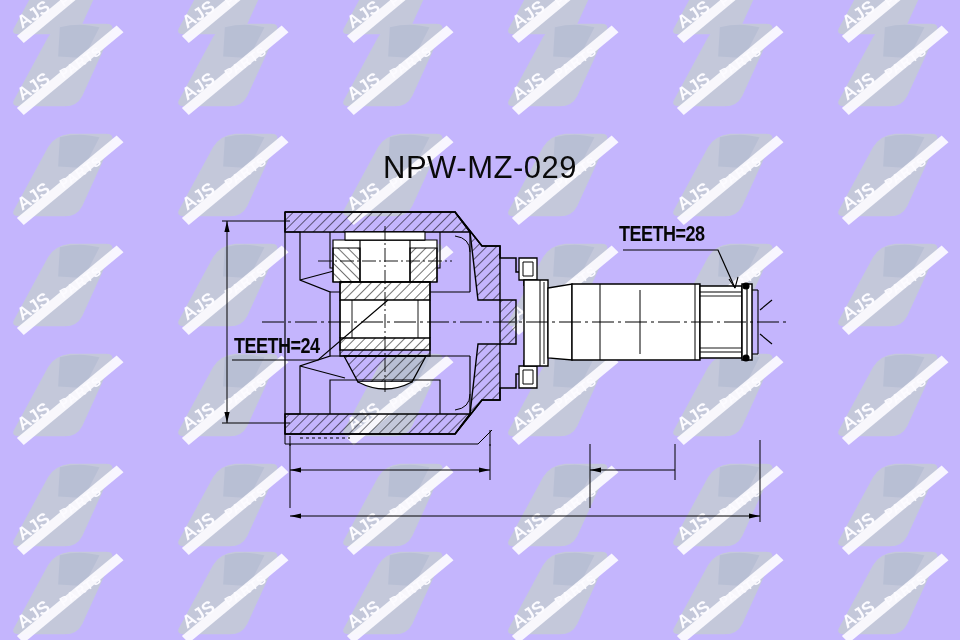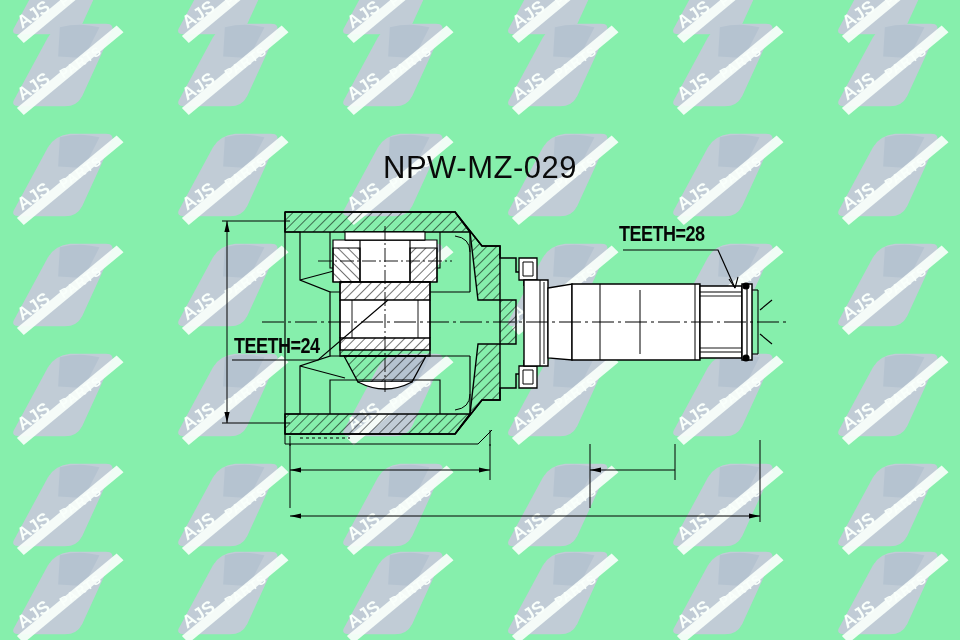--- a/index.html
+++ b/index.html
@@ -8,21 +8,21 @@
     padding: 0;
     background: #ffffff;
   }
   body {
     font-family: "Liberation Sans", sans-serif;
   }
   #page {
     position: relative;
     width: 960px;
     height: 640px;
-    background: #86efac;
+    background: #c4b5fd;
     overflow: hidden;
   }
   #watermark-layer {
     position: absolute;
     left: 0; top: 0;
     width: 960px;
     height: 640px;
     pointer-events: none;
     z-index: 1;
   }

